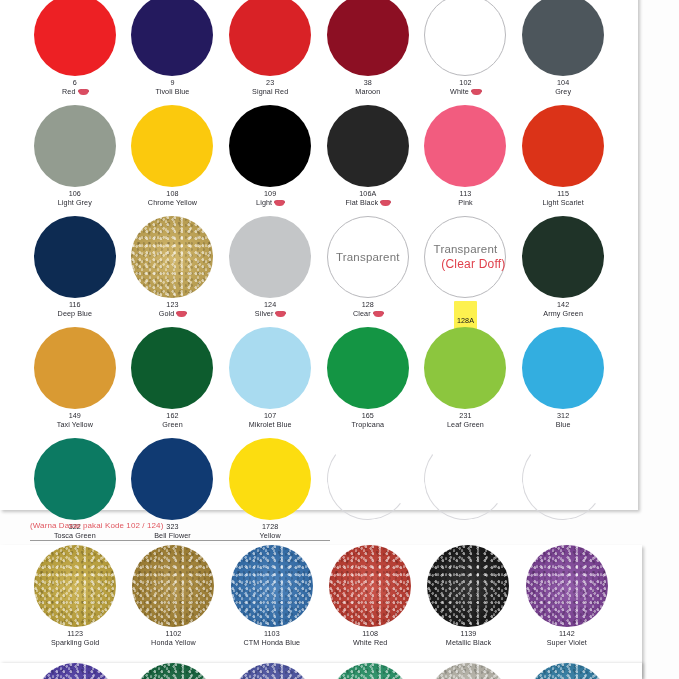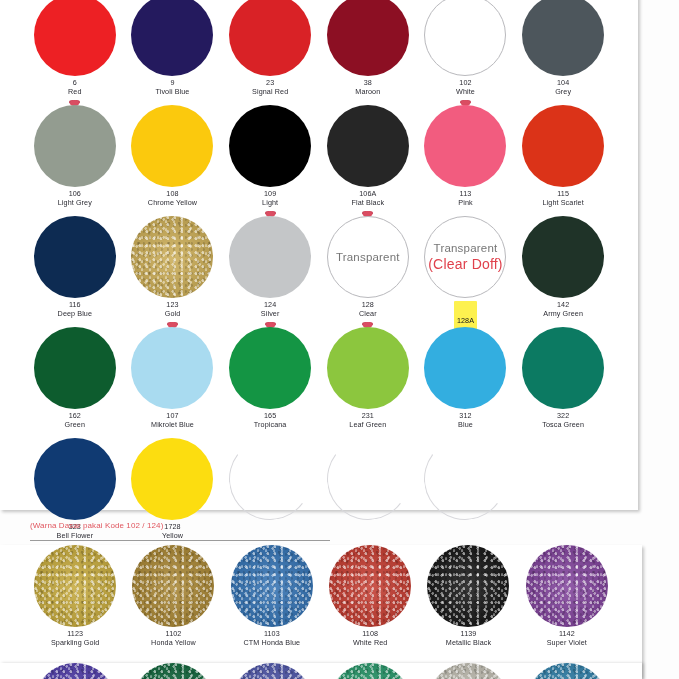--- a/index.html
+++ b/index.html
@@ -62,34 +62,33 @@
     background-size:7px 7px,9px 9px,8px 8px,10px 10px,6px 6px,100% 100%;
   }
 
   .disc .tlabel{
     position:absolute;left:0;right:0;top:50%;
     transform:translateY(-50%);
     text-align:center;color:#767676;
     font-size:11.5px;letter-spacing:.2px;line-height:1.25;
   }
   .disc .tlabel .sub{
-    display:block;color:#e0414c;font-size:14px;margin-top:1px;
+    display:block;color:#e0414c;font-size:12px;margin-top:1px;text-align:right;
   }
 
   .code{
     font-size:7.2px;color:#2b2b33;line-height:1.15;text-align:center;
     letter-spacing:.1px;
   }
   .code.hl{
     background:#fdf14f;padding:16px 3px;border-radius:1px;color:#16161a;
   }
   .nameline{
     display:flex;align-items:center;justify-content:center;gap:3px;
     margin-top:1px;
-    flex-direction:column;
   }
   .name{
     font-size:7.2px;color:#2b2b33;line-height:1.15;text-align:center;
     letter-spacing:.1px;white-space:nowrap;
   }
   .hot{
     width:9px;height:6px;border-radius:50% 50% 45% 45%;
     background:#d63a52;
     box-shadow:-2px -1px 0 -1px #c32f46, 2px -1px 0 -1px #c32f46;
     flex:0 0 auto;opacity:.9;
@@ -261,20 +260,27 @@
           </div>
         </div>
         <div class="swatch">
           <div class="disc" style="background: rgb(31, 51, 40);"></div>
           <div class="code">142</div>
           <div class="nameline">
             <span class="name">Army Green</span>
           </div>
         </div>
         <div class="swatch">
+          <div class="disc" style="background: rgb(217, 154, 51);"></div>
+          <div class="code">149</div>
+          <div class="nameline">
+            <span class="name">Taxi Yellow</span>
+          </div>
+        </div>
+        <div class="swatch">
           <div class="disc" style="background: rgb(13, 92, 46);"></div>
           <div class="code">162</div>
           <div class="nameline">
             <span class="name">Green</span>
           </div>
         </div>
         <div class="swatch">
           <div class="disc" style="background: rgb(169, 219, 240);"></div>
           <div class="code">107</div>
           <div class="nameline">

